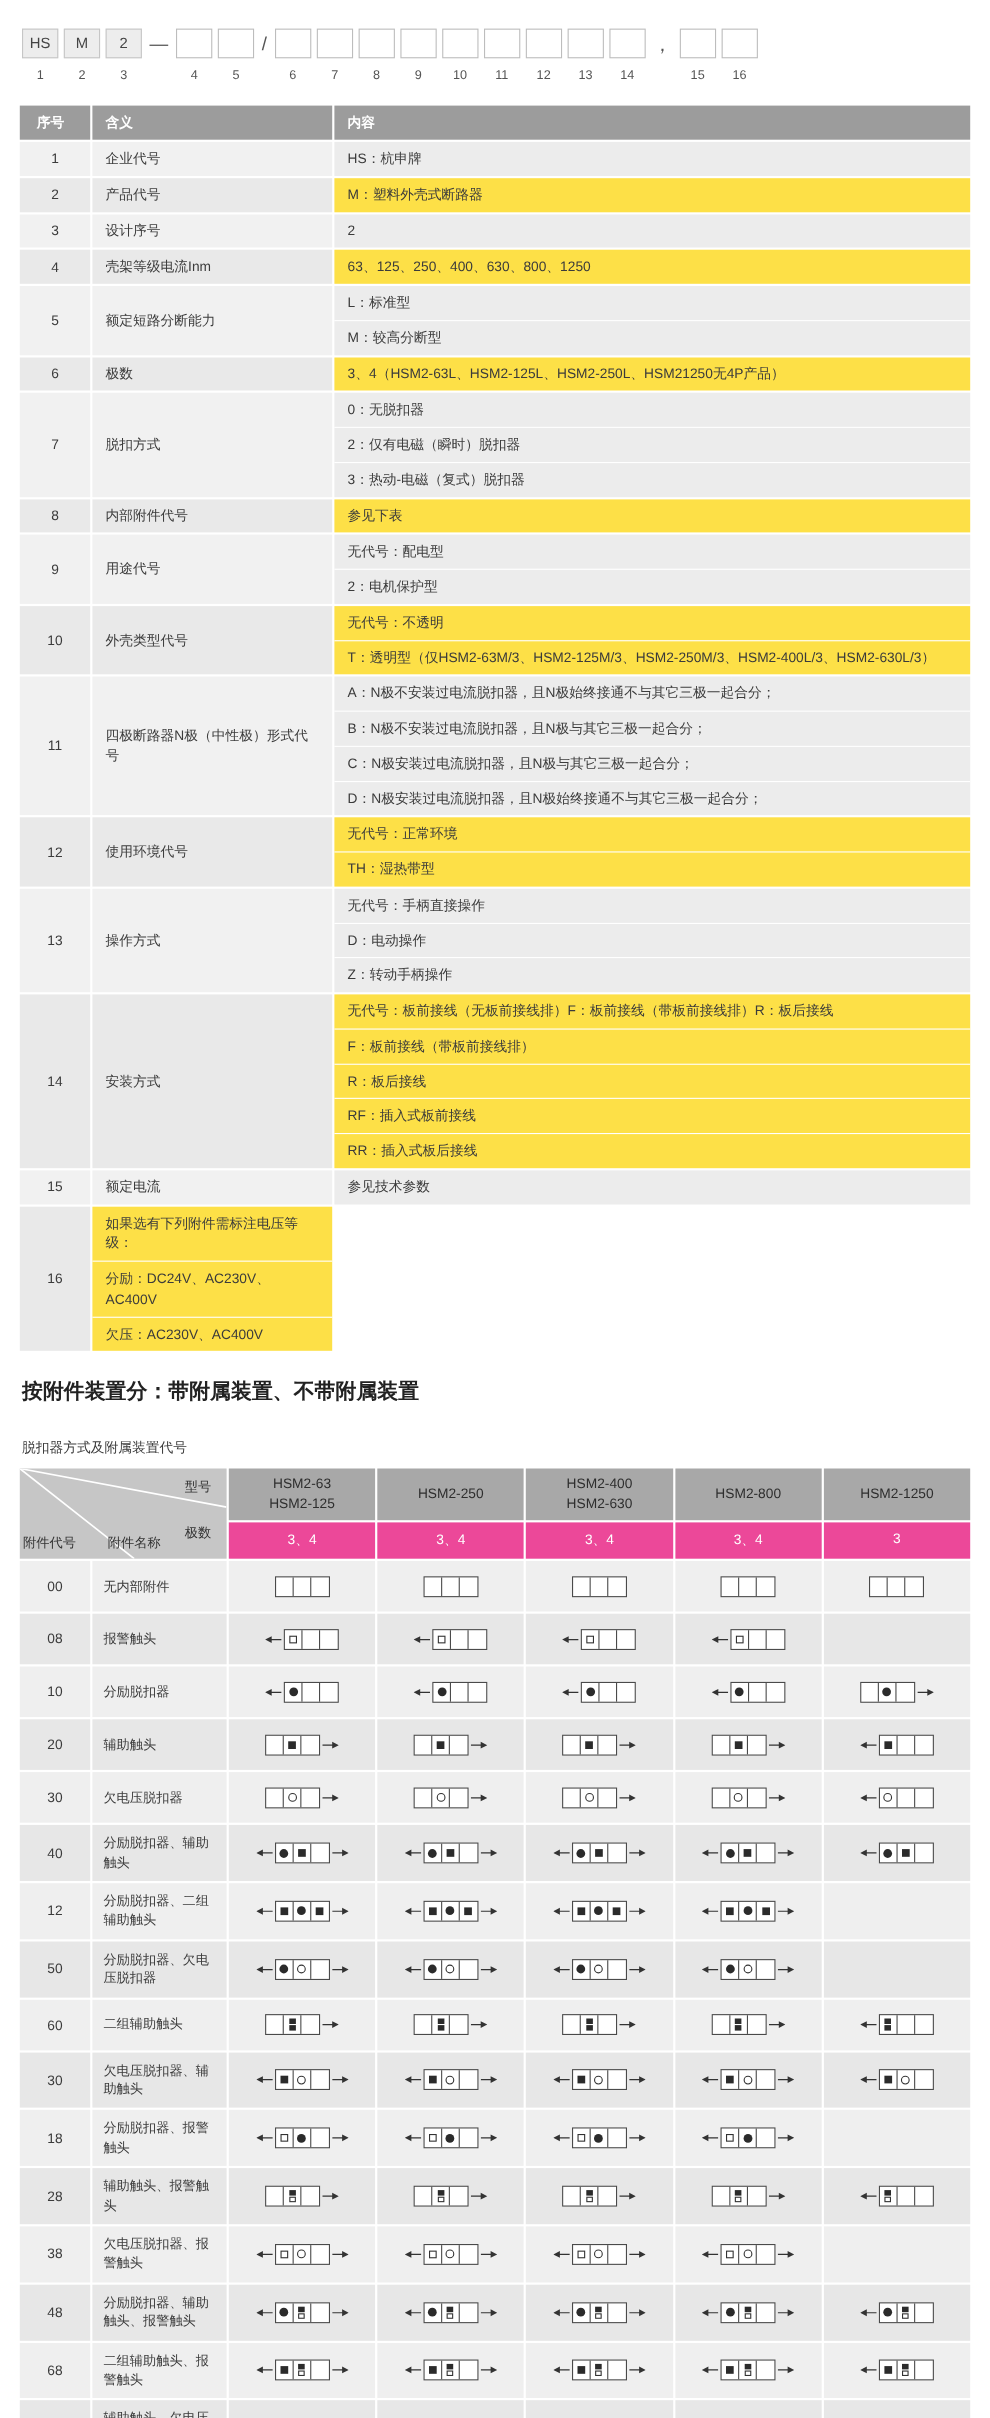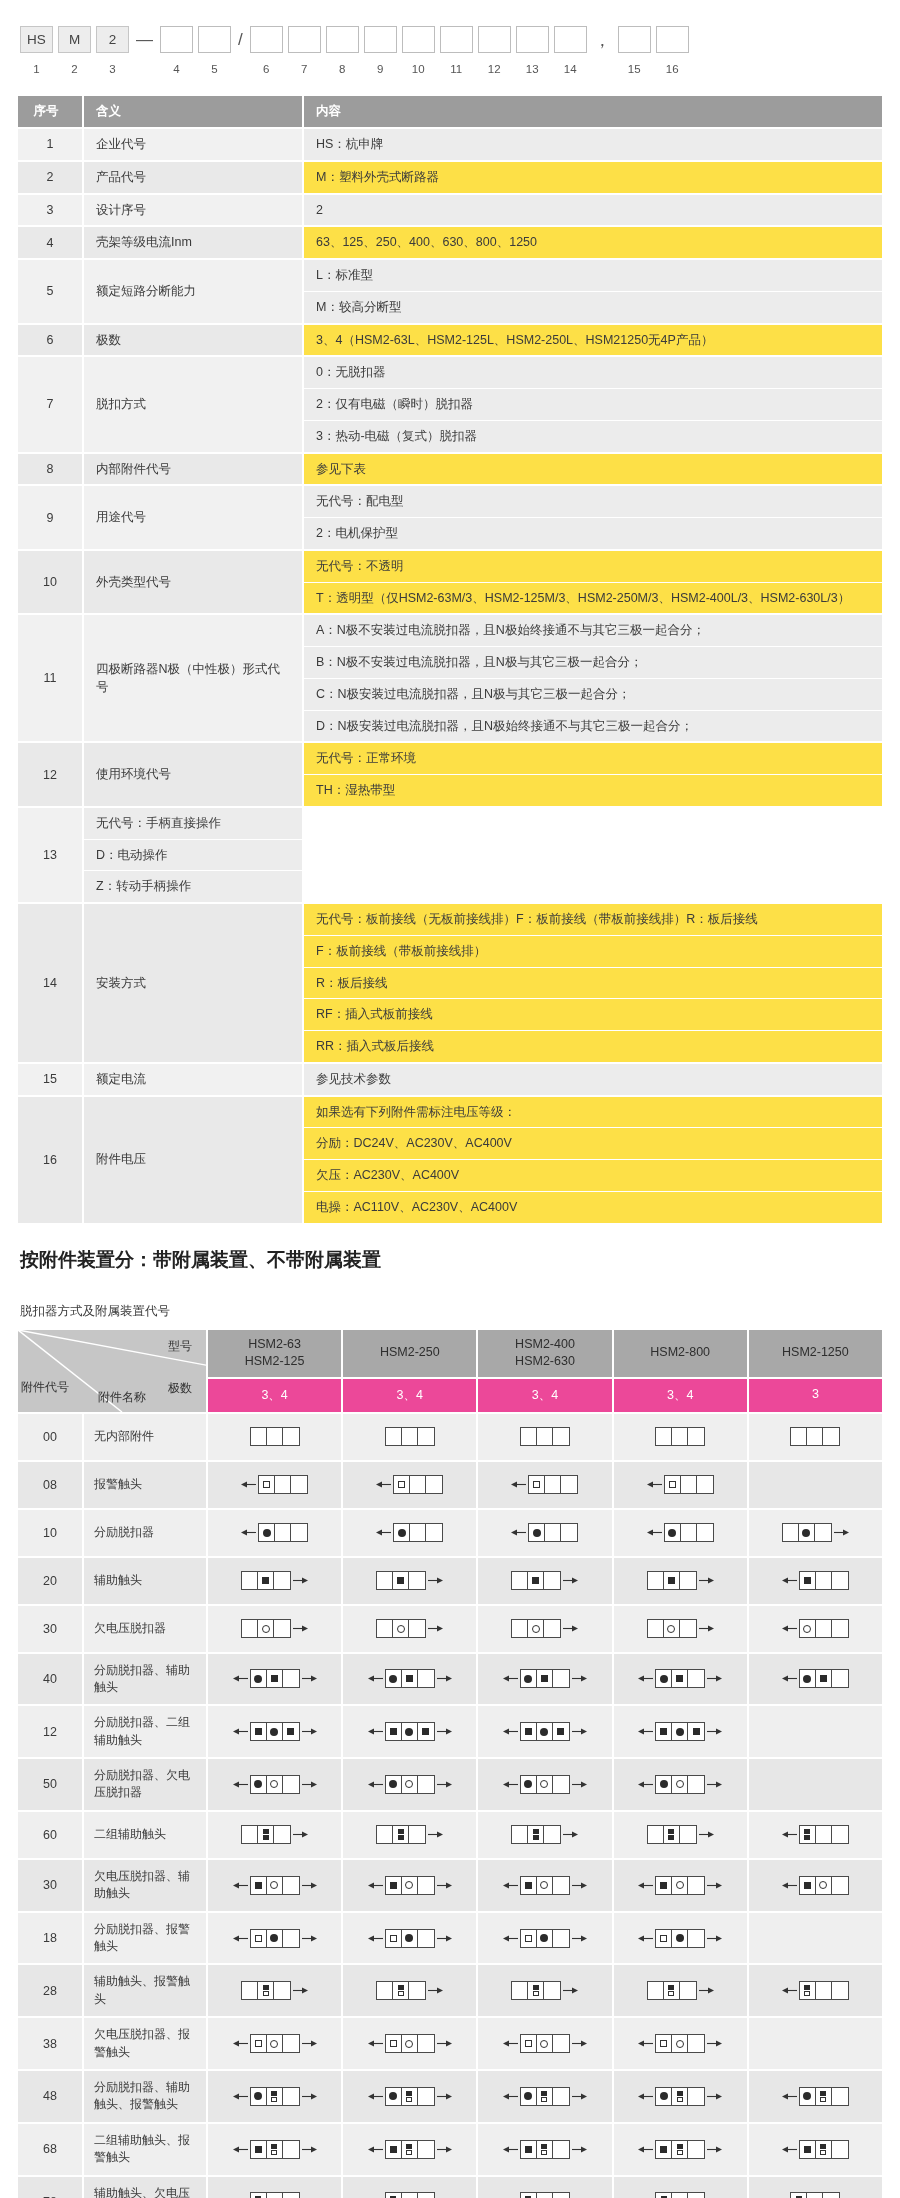--- a/index.html
+++ b/index.html
@@ -39,21 +39,21 @@
   .bold-note { font-weight:bold; font-size:19px; margin:6px 0 30px 2px; color:#222;font-family:Liberation Mono, monospace; }
   .t2-title { font-size:12.5px; margin:0 0 10px 2px; }
 
   
   .t2-grid { display:grid; grid-template-columns:64px 122px repeat(5,1fr); gap:2px; }
   .t2-corner { grid-column:1 / 3; grid-row:1 / 3; position:relative; background:#c6c6c6; overflow:hidden; }
   .t2-corner svg { position:absolute; left:0; top:0; width:100%; height:100%; }
   .t2-corner span { position:absolute; font-size:12px; color:#333; }
   .cl-model { top:8px; right:14px; }
   .cl-poles { top:50px; right:14px; }
-  .cl-code  { bottom:16px; left:3px; }
+  .cl-code  { bottom:6px; left:3px; }
   .cl-name  { bottom:6px; left:80px; }
   .t2-model {
     background:#a8a8a8; color:#2e2e2e; display:flex; flex-direction:column;
     align-items:center; justify-content:center; font-size:12.5px; line-height:1.4; padding:6px 0; min-height:46px;
   }
   .t2-poles { background:#ec4899; color:#fff; text-align:center; font-size:12.5px; padding:8px 0; }
   .t2-code { display:flex; align-items:center; justify-content:center; font-size:12.5px; }
   .t2-name { display:flex; align-items:center; font-size:12px; padding:8px 10px; line-height:1.45; }
   .t2-diag { display:flex; align-items:center; justify-content:center; min-height:46px; }
   .r-odd  { background:#efefef; }
@@ -240,20 +240,21 @@
       <div class="t1-row even">
         <div class="t1-num">12</div>
         <div class="t1-meaning">使用环境代号</div>
         <div class="t1-content">
           <div class="t1-line">无代号：正常环境</div>
           <div class="t1-line">TH：湿热带型</div>
         </div>
       </div>
       <div class="t1-row odd">
         <div class="t1-num">13</div>
+        <div class="t1-meaning">操作方式</div>
         <div class="t1-content">
           <div class="t1-line">无代号：手柄直接操作</div>
           <div class="t1-line">D：电动操作</div>
           <div class="t1-line">Z：转动手柄操作</div>
         </div>
       </div>
       <div class="t1-row even">
         <div class="t1-num">14</div>
         <div class="t1-meaning">安装方式</div>
         <div class="t1-content">
@@ -266,26 +267,24 @@
       </div>
       <div class="t1-row odd">
         <div class="t1-num">15</div>
         <div class="t1-meaning">额定电流</div>
         <div class="t1-content">
           <div class="t1-line">参见技术参数</div>
         </div>
       </div>
       <div class="t1-row even">
         <div class="t1-num">16</div>
-        <div class="t1-meaning">附件电压</div>
         <div class="t1-content">
           <div class="t1-line">如果选有下列附件需标注电压等级：</div>
           <div class="t1-line">分励：DC24V、AC230V、AC400V</div>
           <div class="t1-line">欠压：AC230V、AC400V</div>
-          <div class="t1-line">电操：AC110V、AC230V、AC400V</div>
         </div>
       </div>
     </div>
 
   <div class="bold-note">按附件装置分：带附属装置、不带附属装置</div>
 
   <div class="t2-title">脱扣器方式及附属装置代号</div>
 
   <div class="t2-grid">
       <div class="t2-corner">

